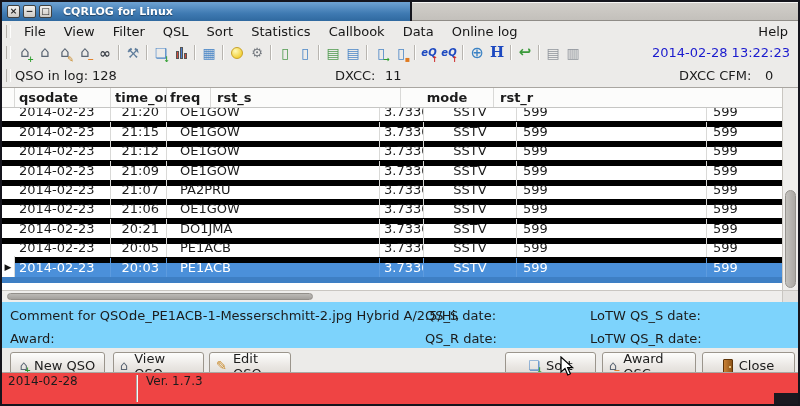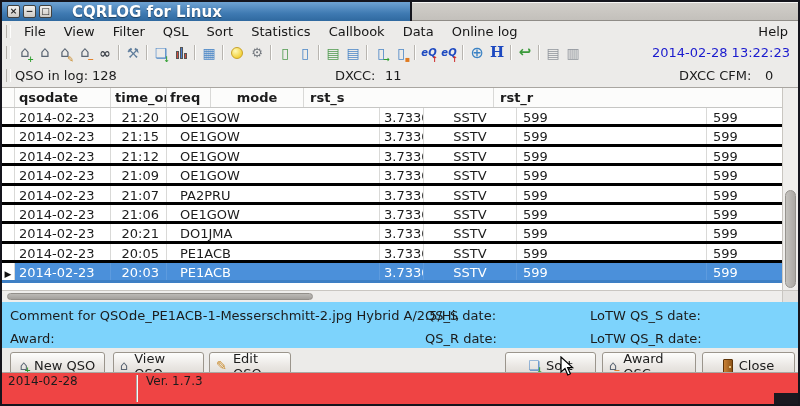--- a/index.html
+++ b/index.html
@@ -14,21 +14,21 @@
   .frame { position:absolute; inset:0; border:2px solid #15151d; pointer-events:none; z-index:60; }
 
   
   .titlebar { position:absolute; left:2px; top:2px; right:2px; height:19px; background:linear-gradient(180deg,#d2cfca,#c3c0bb); border-bottom:1px solid #8f8c87; }
   .titlebar .shine { position:absolute; left:0; right:0; top:0; height:1px; background:#f6f5f3; }
   .tb-tab { position:absolute; left:0; top:0; width:410px; height:19px;
     background:linear-gradient(180deg,#6fa3d3,#3f7ab2 60%,#2f699f);
     border-right:2px solid #15151d; display:flex; align-items:center; padding:0 5px; gap:3px; }
   .wbtn { width:13px; height:13px; background:linear-gradient(#f2f1ef,#cdcac4); border:1px solid #41413f;
     border-radius:2px; font-size:9px; line-height:11px; text-align:center; font-weight:bold; color:#1d1d1d; }
-  .wtitle { color:#fff; font-weight:bold; font-size:15px; margin-left:17px; text-shadow:0 1px 1px rgba(0,0,0,.45); white-space:nowrap; }
+  .wtitle { color:#fff; font-weight:bold; font-size:11px; margin-left:8px; text-shadow:0 1px 1px rgba(0,0,0,.45); white-space:nowrap; }
 
   
   .menubar { position:absolute; left:2px; top:21px; right:2px; height:21px; display:flex; align-items:center; background:#ecebe9; padding-left:4px; font-size:13px; }
   .mhandle, .thandle { width:5px; height:13px; margin:0 4px 0 0; border-left:1px solid #b4b1ac; border-right:1px solid #fdfdfc; }
   .mi { padding:0 9px; line-height:21px; color:#161616; cursor:default; }
   .mi-help { margin-left:auto; padding-right:10px; }
 
   
   .toolbar { position:absolute; left:2px; top:42px; right:2px; height:21px; display:flex; align-items:center; background:#ecebe9; padding-left:4px; }
   .tbi { width:20px; height:19px; display:flex; align-items:center; justify-content:center; position:relative; font-size:14px; line-height:1; }
@@ -59,21 +59,21 @@
   .statsrow span { position:absolute; line-height:25px; }
   .sr-handle { position:absolute; left:4px; top:6px; width:5px; height:13px; border-left:1px solid #b4b1ac; border-right:1px solid #fdfdfc; }
 
   
   .tablewrap { position:absolute; left:2px; top:88px; right:2px; bottom:104px; background:#fff; }
   .thead, .tr { display:flex; }
   .thead { height:20px; background:#fcfcfb; border-bottom:1px solid #c6c6c4; font-size:13px; }
   .th, .td { border-right:1px solid #d9d9d7; padding:0 4px; white-space:nowrap; overflow:hidden; }
   .thead .th { line-height:19px;font-weight:bold; }
   .tbody { position:absolute; left:0; right:16px; top:20px; bottom:12px; background:#fff; overflow:hidden; }
-  .tr { height:19.4px; font-size:13px; border-bottom:3px solid #000000; background:#fff; }
+  .tr { height:19.4px; font-size:13px; border-bottom:6px solid #000000; background:#fff;align-items:flex-end; }
   .tr .td { line-height:19px; }
   .col-g  { width:13px; flex:none; padding:0; text-align:center; }
   .col-0  { width:96px; flex:none; padding-left:4px; }
   .col-1  { width:56px; flex:none; text-align:right; padding-right:7px; }
   .col-2  { width:213px; flex:none; padding-left:13px; }
   .col-3  { width:44px; flex:none; text-align:right; padding-right:4px; }
   .col-4  { width:93px; flex:none; text-align:center; }
   .col-5  { width:190px; flex:none; padding-left:6px; }
   .col-6  { width:75px; flex:none; padding-left:6px; border-right:none; }
   .thead .col-1 { text-align:right; padding-right:10px; }
@@ -248,22 +248,22 @@
   <span style="left:677px">DXCC CFM:</span>
   <span style="left:763px">0</span>
 </div>
 
 <div class="tablewrap">
   <div class="thead">
     <div class="th col-g"></div>
     <div class="th col-0">qsodate</div>
     <div class="th col-1">time_on</div>
     <div class="th col-3" style="text-align:left;padding-left:3px">freq</div>
+    <div class="th col-5">rst_s</div>
     <div class="th col-4">mode</div>
-    <div class="th col-5">rst_s</div>
     <div class="th col-6">rst_r</div>
   </div>
   <div class="tbody">
     <div class="tr">
       <div class="td col-g"></div>
       <div class="td col-0">2014-02-23</div>
       <div class="td col-1">21:20</div>
       <div class="td col-2">OE1GOW</div>
       <div class="td col-3">3.7330</div>
       <div class="td col-4">SSTV</div>

